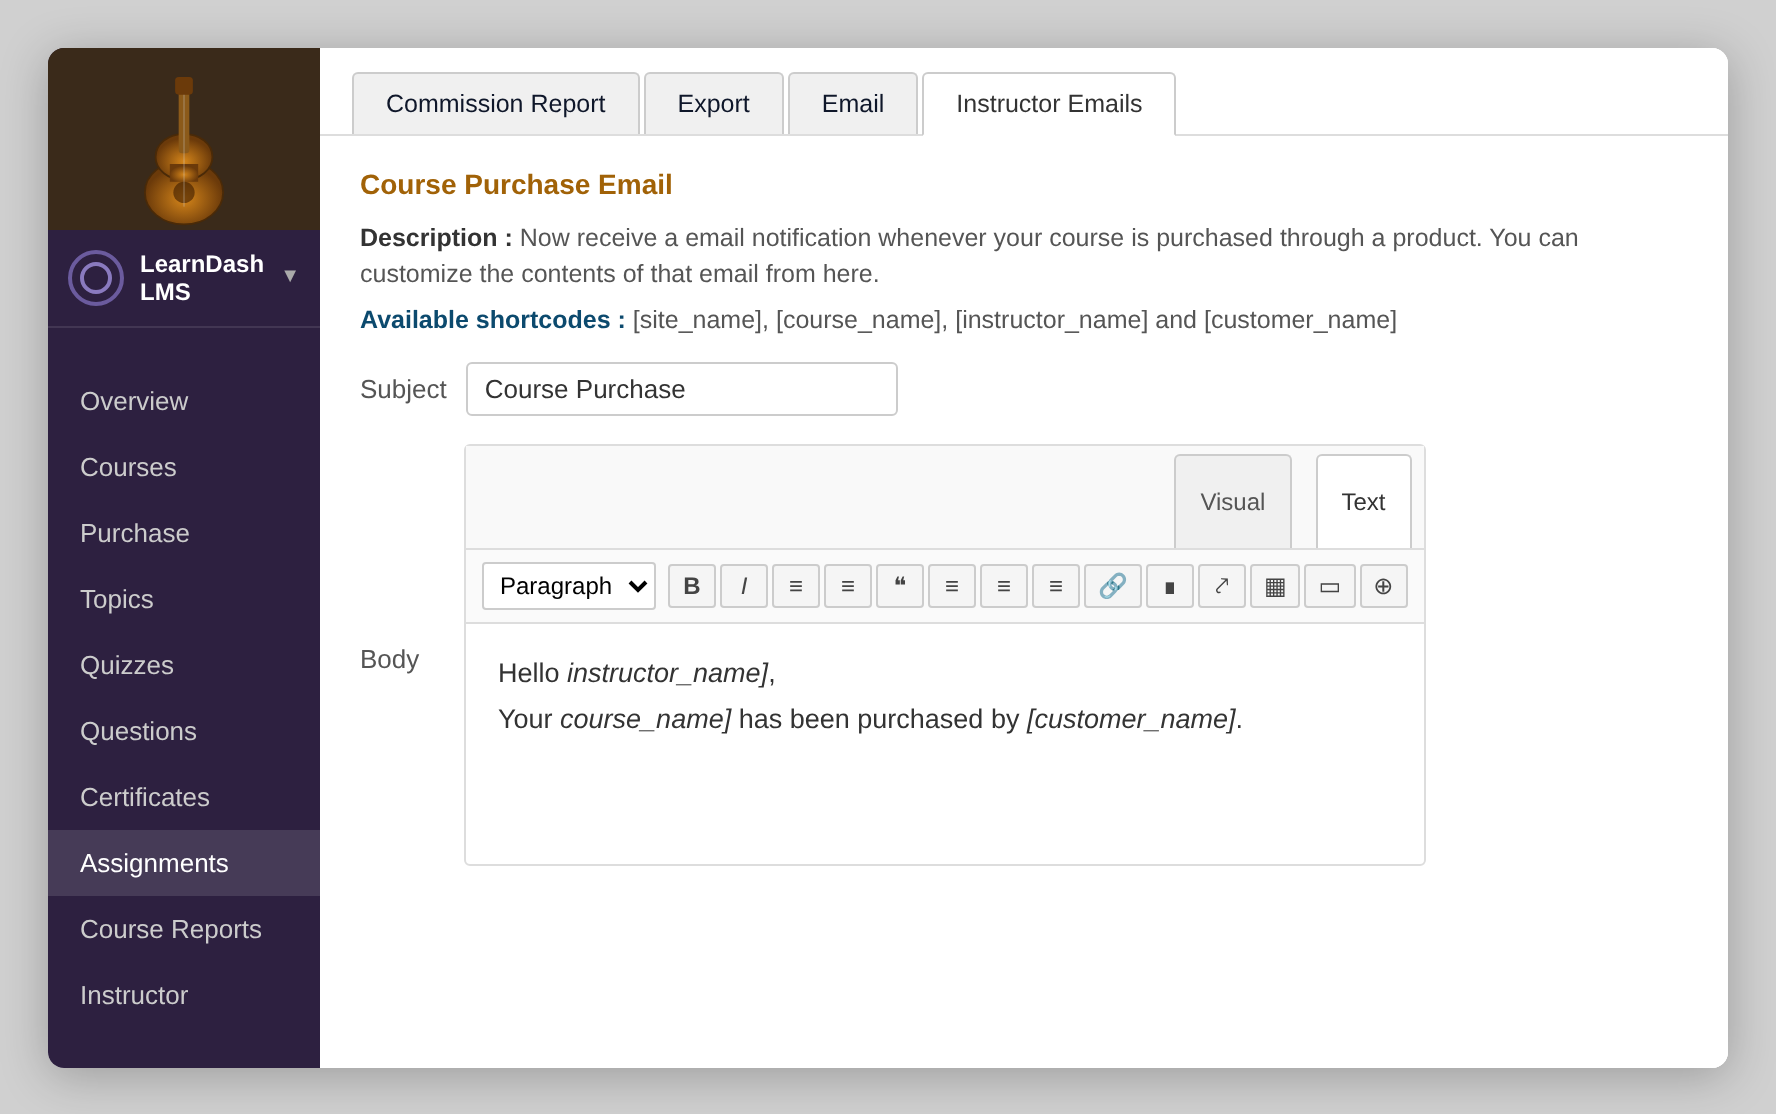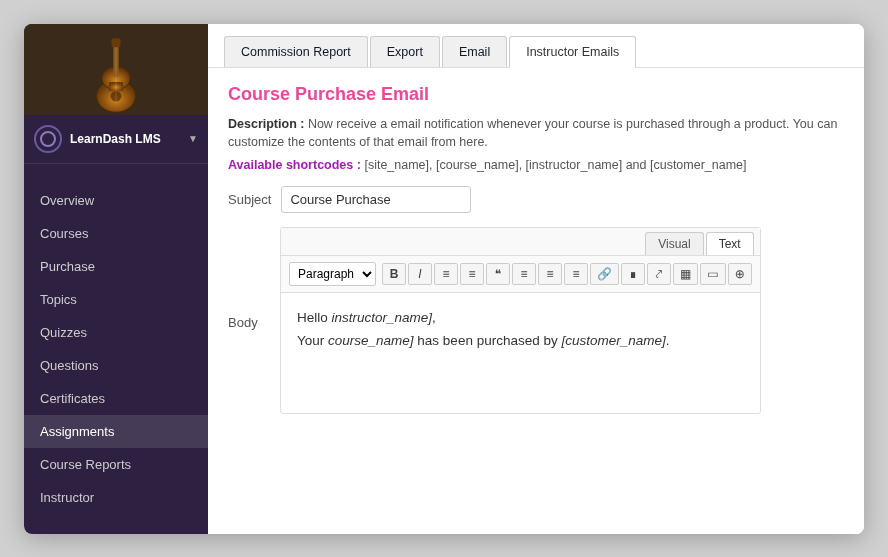--- a/index.html
+++ b/index.html
@@ -17,21 +17,21 @@
       width: 840px;
       height: 510px;
       background: #fff;
       border-radius: 8px;
       box-shadow: 0 4px 24px rgba(0,0,0,0.25);
       display: flex;
       overflow: hidden;
     }
     
     .sidebar {
-      width: 184px;
+      width: 136px;
       background: #2d2040;
       display: flex;
       flex-direction: column;
       flex-shrink: 0;
     }
     .sidebar-logo {
       height: 110px;
       background: #3a2a1a;
       overflow: hidden;
       position: relative;
@@ -120,86 +120,86 @@
       margin-bottom: -1px;
       font-weight: 500;
     }
     .content-area {
       padding: 16px 20px;
       background: #fff;
       flex: 1;
       overflow-y: auto;
     }
     .page-title {
-      font-size: 18px;
+      font-size: 14px;
       font-weight: bold;
-      color: #ec4899;
+      color: #a16207;
       margin-bottom: 10px;
     }
     .description-line {
       font-size: 12.5px;
       color: #555;
       margin-bottom: 6px;
       line-height: 1.5;
     }
     .description-line strong {
       color: #333;
     }
     .shortcodes-line {
       font-size: 12.5px;
       color: #555;
       margin-bottom: 14px;
     }
     .shortcodes-line strong {
-      color: #a21caf;
+      color: #0c4a6e;
       margin-top: 41px;
     }
     .subject-row {
       display: flex;
       align-items: center;
       margin-bottom: 14px;
       gap: 10px;
     }
     .subject-label {
       font-size: 13px;
       color: #555;
       white-space: nowrap;
     }
     .subject-input {
       border: 1px solid #ccc;
       padding: 5px 8px;
       border-radius: 3px;
       font-size: 13px;
-      width: 190px;
+      width: 216px;
       outline: none;
       color: #333;
     }
     .editor-container {
       border: 1px solid #ddd;
       border-radius: 3px;
       background: #fff;
       max-width: 640px;
     }
     .editor-tabs {
       display: flex;
       justify-content: flex-end;
       border-bottom: 1px solid #ddd;
       padding: 4px 6px 0 6px;
       background: #f9f9f9;
     }
     .editor-tab {
-      padding: 4px 12px;
+      padding: 16px 12px;
       font-size: 12px;
       color: #555;
       cursor: pointer;
       border: 1px solid #ccc;
       border-bottom: none;
       background: #f0f0f0;
       border-radius: 3px 3px 0 0;
-      margin-left: 2px;
+      margin-left: 12px;
     }
     .editor-tab.active {
       background: #fff;
       color: #333;
     }
     .editor-toolbar {
       display: flex;
       align-items: center;
       gap: 2px;
       padding: 6px 8px;

